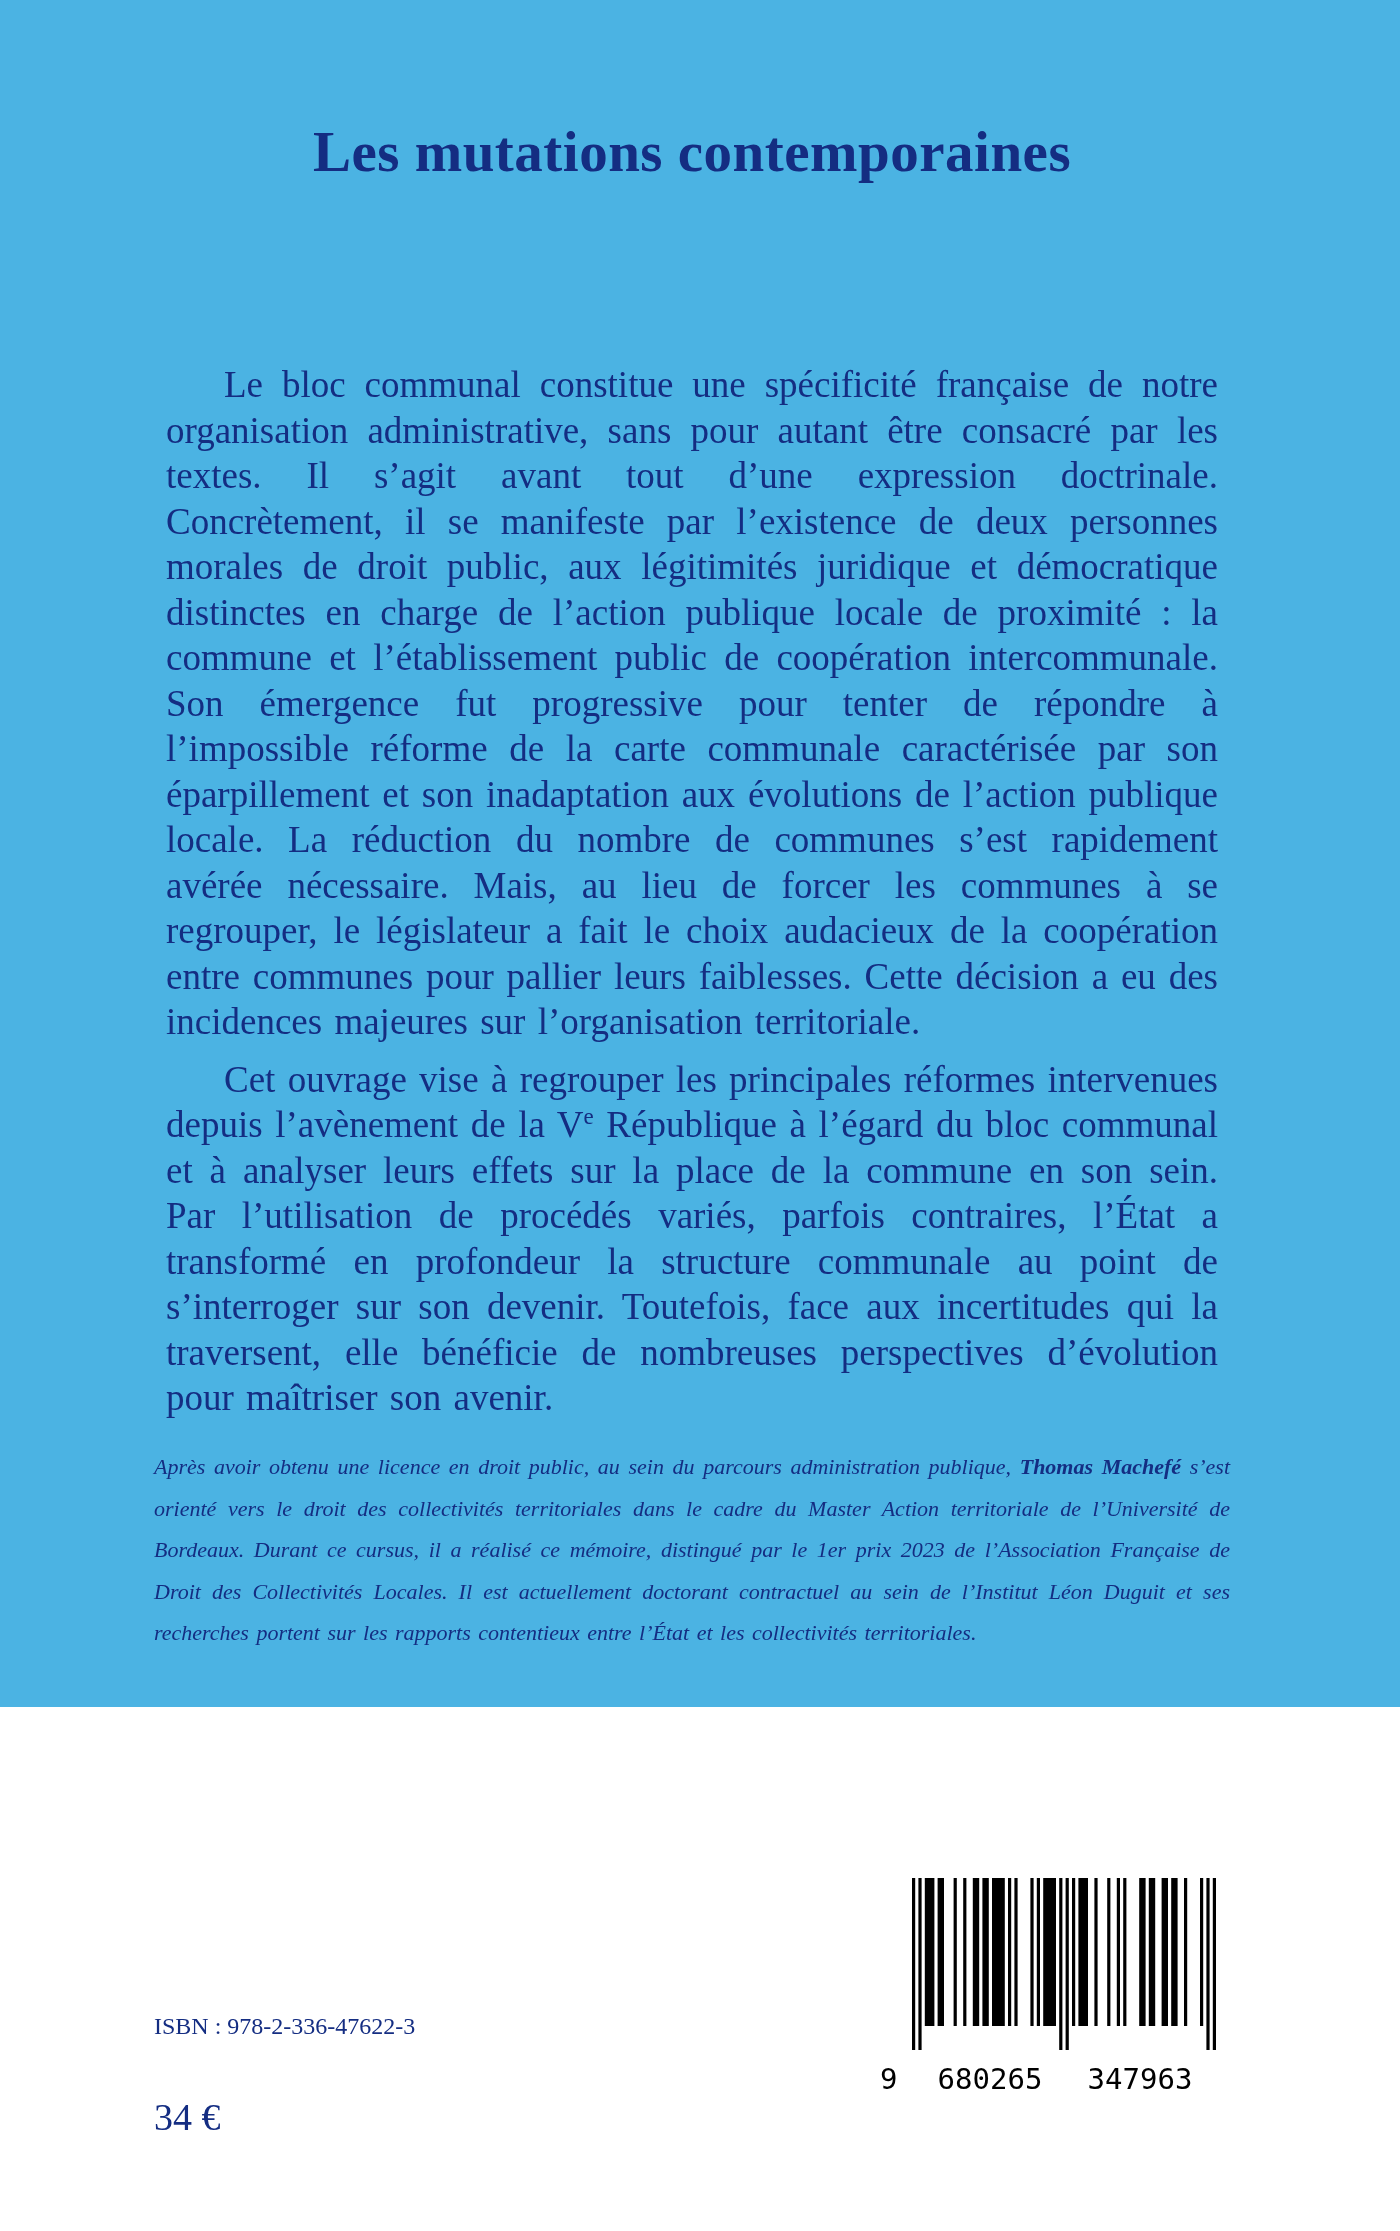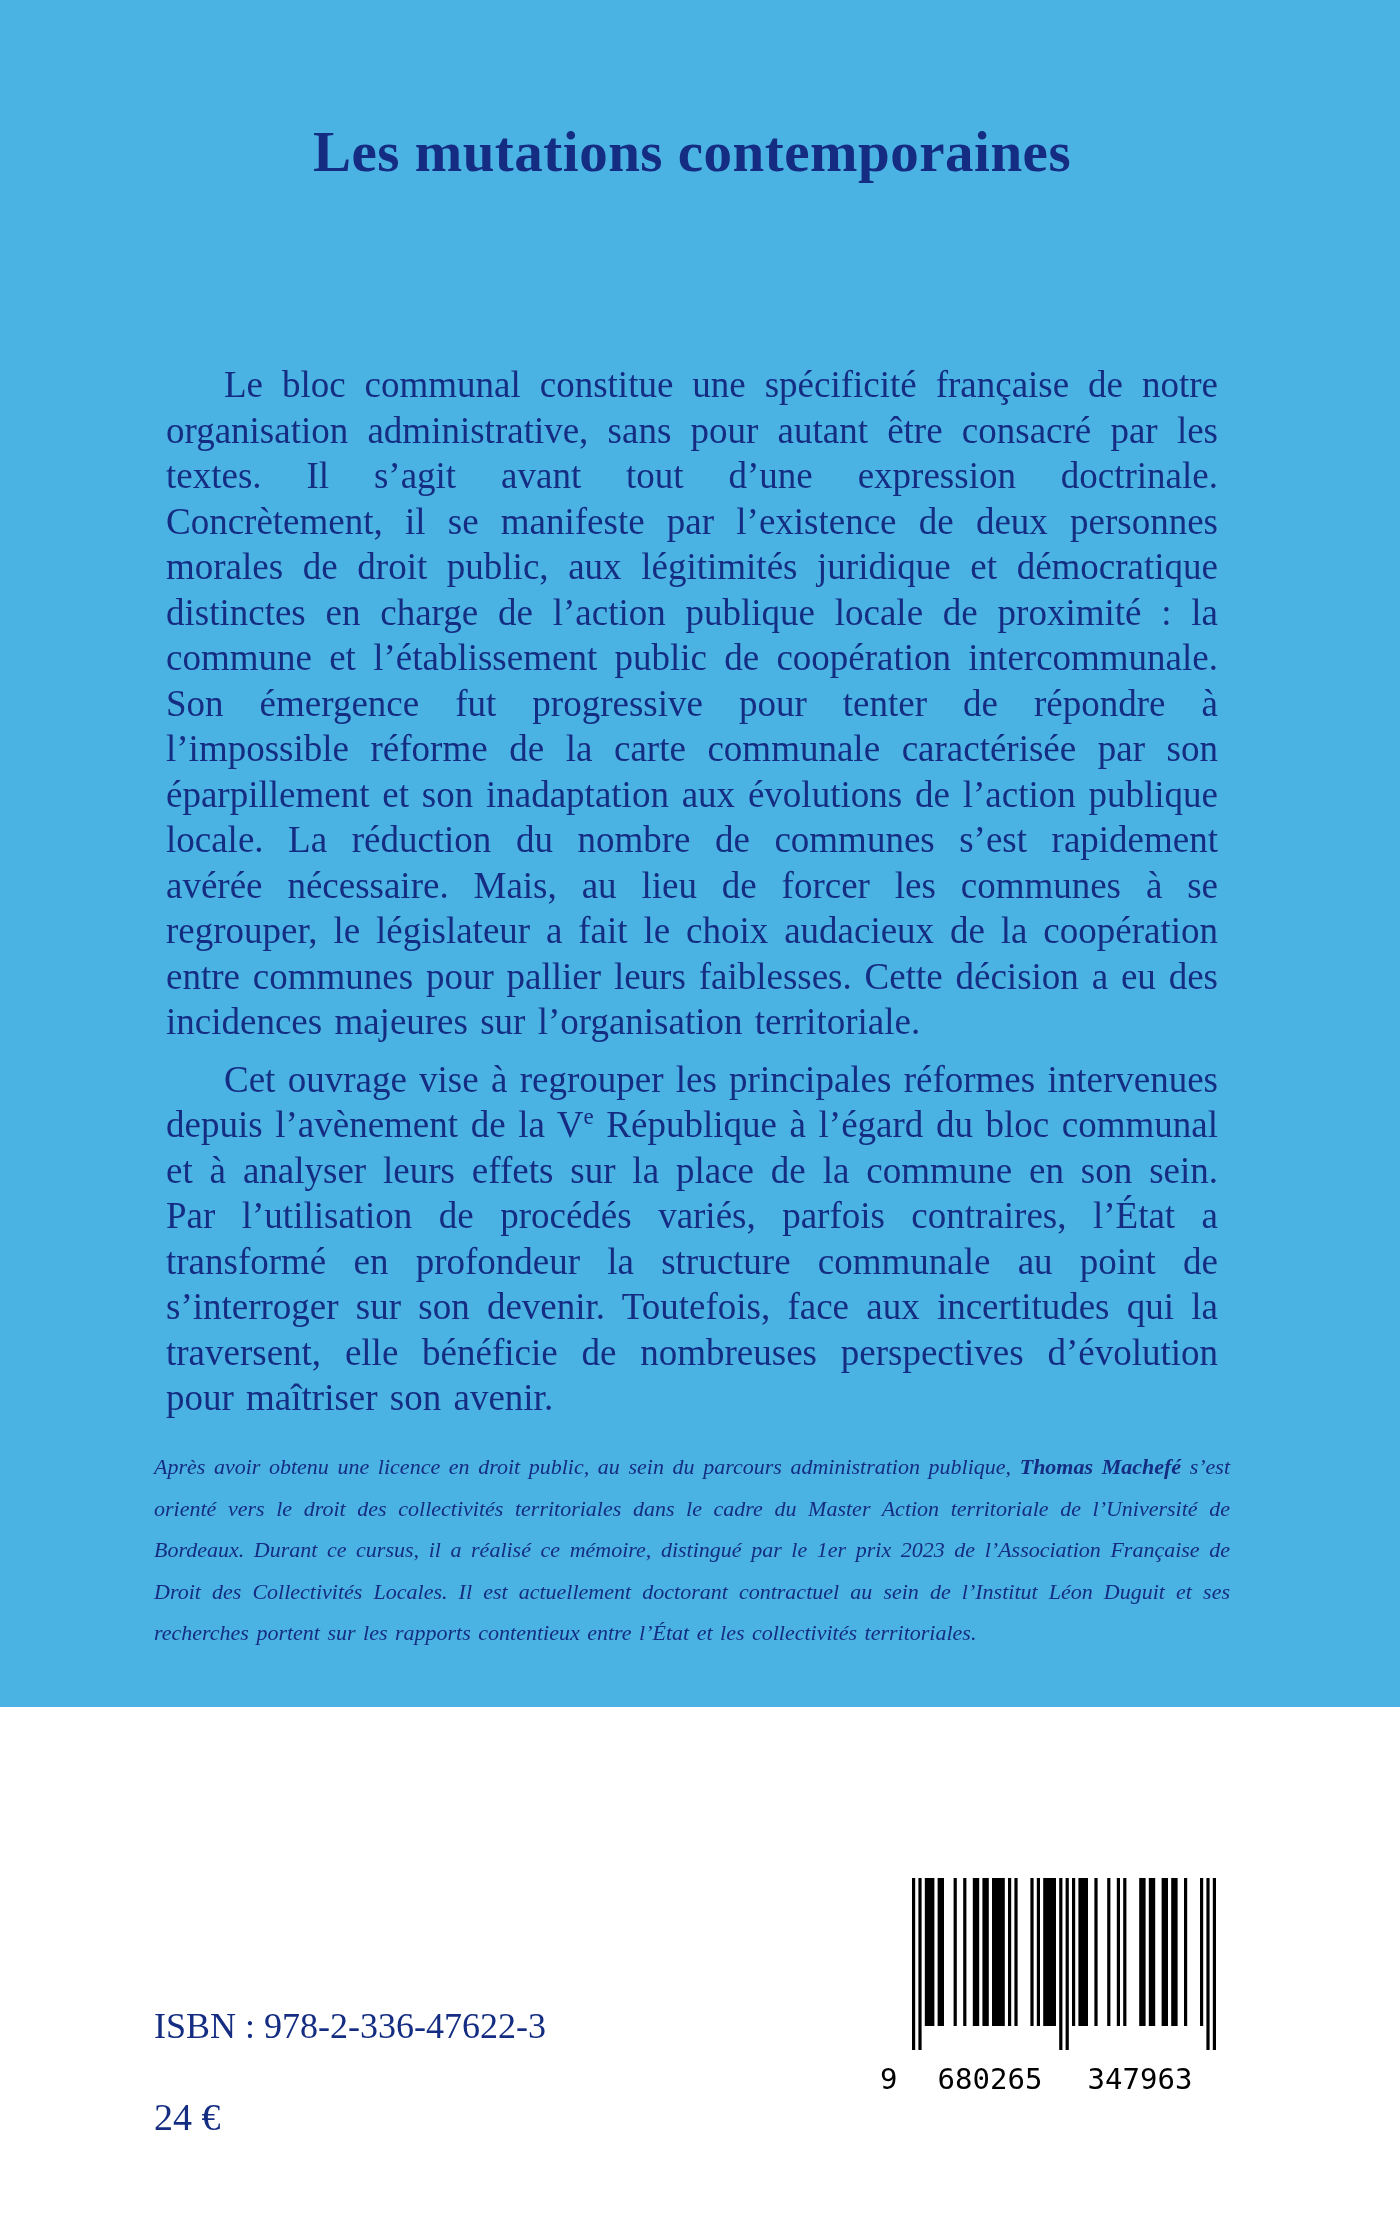--- a/index.html
+++ b/index.html
@@ -61,21 +61,21 @@
     font-size: 22px;
     line-height: 41.5px;
     text-align: justify;
     word-spacing: 2px;
   }
   .bio .author-name { font-weight: bold; }
   .isbn {
     position: absolute;
     top: 2004px;
     left: 0;
-    font-size: 36px;
+    font-size: 24px;
     line-height: 44px;
   }
   .price {
     position: absolute;
     top: 2094px;
     left: 0;
     font-size: 38px;
     line-height: 46px;
   }
   .barcode-panel {
@@ -122,21 +122,21 @@
     <div class="synopsis">
       <p>Le bloc communal constitue une spécificité française de notre organisation administrative, sans pour autant être consacré par les textes. Il s’agit avant tout d’une expression doctrinale. Concrètement, il se manifeste par l’existence de deux personnes morales de droit public, aux légitimités juridique et démocratique distinctes en charge de l’action publique locale de proximité : la commune et l’établissement public de coopération intercommunale. Son émergence fut progressive pour tenter de répondre à l’impossible réforme de la carte communale caractérisée par son éparpillement et son inadaptation aux évolutions de l’action publique locale. La réduction du nombre de communes s’est rapidement avérée nécessaire. Mais, au lieu de forcer les communes à se regrouper, le législateur a fait le choix audacieux de la coopération entre communes pour pallier leurs faiblesses. Cette décision a eu des incidences majeures sur l’organisation territoriale.</p>
       <p><span>Cet ouvrage vise à regrouper les principales réformes intervenues depuis l’avènement de la V</span><sup>e</sup><span> République à l’égard du bloc communal et à analyser leurs effets sur la place de la commune en son sein. Par l’utilisation de procédés variés, parfois contraires, l’État a transformé en profondeur la structure communale au point de s’interroger sur son devenir. Toutefois, face aux incertitudes qui la traversent, elle bénéficie de nombreuses perspectives d’évolution pour maîtriser son avenir.</span></p>
     </div>
 
     <div class="bio">
       <span>Après avoir obtenu une licence en droit public, au sein du parcours administration publique, </span><span class="author-name">Thomas Machefé</span><span> s’est orienté vers le droit des collectivités territoriales dans le cadre du Master Action territoriale de l’Université de Bordeaux. Durant ce cursus, il a réalisé ce mémoire, distingué par le 1er prix 2023 de l’Association Française de Droit des Collectivités Locales. Il est actuellement doctorant contractuel au sein de l’Institut Léon Duguit et ses recherches portent sur les rapports contentieux entre l’État et les collectivités territoriales.</span>
     </div>
 
     <div class="isbn">ISBN : 978-2-336-47622-3</div>
-    <div class="price">24 €</div>
+    <div class="price">34 €</div>
 
   </div>
 
   <div class="barcode-panel">
     <svg xmlns="http://www.w3.org/2000/svg" preserveAspectRatio="none" viewBox="0 0 304 172" style="fill: rgb(0, 0, 0);">
         <rect x="0.0" y="0" width="3.2" height="172"></rect>
         <rect x="6.4" y="0" width="3.2" height="172"></rect>
         <rect x="12.8" y="0" width="9.6" height="148"></rect>
         <rect x="25.6" y="0" width="6.4" height="148"></rect>
         <rect x="41.6" y="0" width="3.2" height="148"></rect>

